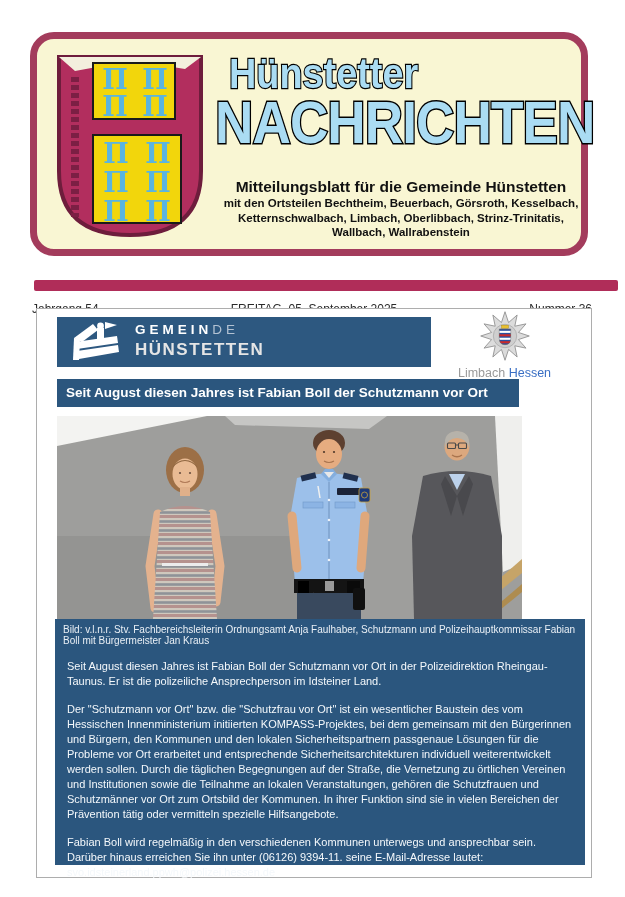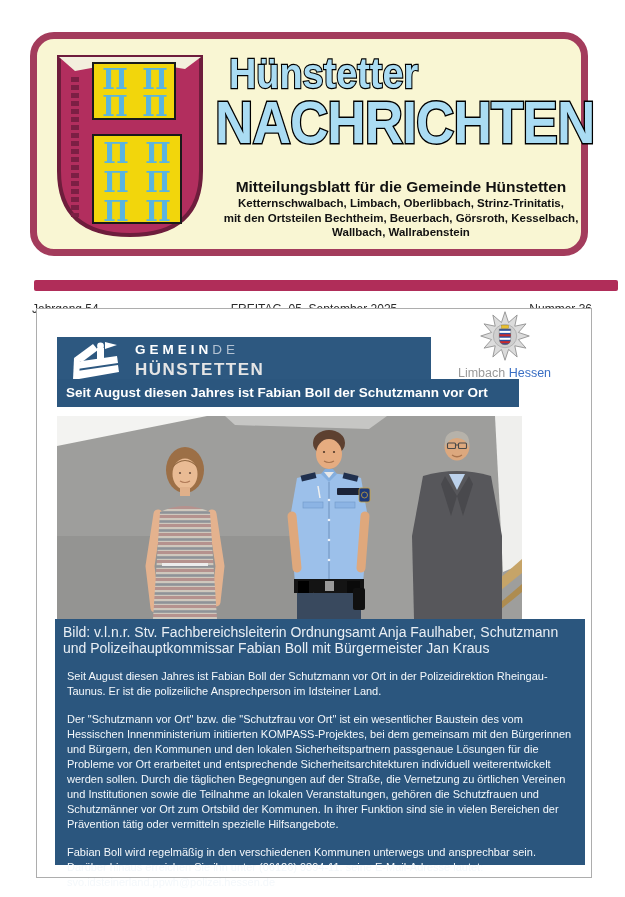--- a/index.html
+++ b/index.html
@@ -25,42 +25,42 @@
 
   
   .dateline{position:absolute;left:32px;top:261px;width:560px;display:flex;
             justify-content:space-between;font-size:12px;color:#2a2a2a;margin-top:41px;}
   .magenta-bar{position:absolute;left:34px;top:280px;width:584px;height:11px;
                background:#b02d59;border-radius:2px;}
 
   
   .content-box{position:absolute;left:36px;top:308px;width:554px;height:568px;
                background:#fff;border:1px solid #adadad;}
-  .banner{position:absolute;left:20px;top:28px;width:374px;height:50px;background:#2d5880;}
+  .banner{position:absolute;left:20px;top:8px;width:374px;height:50px;background:#2d5880;}
   .banner-logo{position:absolute;left:13px;top:4px;}
   .banner-text{position:absolute;left:78px;top:5px;white-space:nowrap;}
   .banner-l1{font-size:13.5px;letter-spacing:4px;line-height:15px;}
   .banner-l1 .g1{color:#ffffff;font-weight:700;}
   .banner-l1 .g2{color:#b3c2d2;font-weight:400;}
   .banner-l2{font-size:17px;font-weight:800;letter-spacing:1.5px;color:#e5e5e5;line-height:26px;}
 
   .polizei{position:absolute;left:405px;top:1px;width:125px;text-align:center;}
   .polizei-text{font-size:12.5px;margin-top:0px;white-space:nowrap;}
   .polizei-text .p1{color:#9a9a9a;}
   .polizei-text .p2{color:#3a6fc4;}
 
   .title-bar{position:absolute;left:20px;top:70px;width:462px;height:28px;background:#2b567e;}
   .title-bar span{display:block;padding-left:9px;line-height:28px;font-size:13.5px;
                   font-weight:bold;color:#fff;white-space:nowrap;}
 
   .photo{position:absolute;left:20px;top:107px;width:465px;height:203px;}
 
   .panel{position:absolute;left:18px;top:310px;width:530px;height:246px;background:#2b567e;
          color:#f4f8fb;box-sizing:border-box;}
-  .caption{font-size:14px;padding:5px 4px 0 8px;color:#e9eff5;}
+  .caption{font-size:10px;padding:5px 4px 0 8px;color:#e9eff5;}
   .panel p{font-size:11px;line-height:15px;margin:13px 12px 0 12px;}
 </style>
 </head>
 <body>
 
 <div id="page">
 
   <div class="header-box">
     <svg class="coat-svg" width="162" height="192" viewBox="0 0 162 192">
       <path d="M10,8 H152 V122 Q152,186 81,186 Q10,186 10,122 Z" fill="#b22e5e" stroke="#6e1d3c" stroke-width="4"></path>
@@ -78,22 +78,22 @@
         <text x="67" y="143">Π</text>
           <text x="109" y="143">Π</text>
         <text x="67" y="172">Π</text>
           <text x="109" y="172">Π</text>
       </g>
     </svg>
     <div class="masthead">
       <span class="mast-line1">Hünstetter</span>
       <span class="mast-line2">NACHRICHTEN</span>
       <span class="mast-sub">Mitteilungsblatt für die Gemeinde Hünstetten</span>
+      <span class="mast-orts">mit den Ortsteilen Bechtheim, Beuerbach, Görsroth, Kesselbach,</span>
       <span class="mast-orts">Ketternschwalbach, Limbach, Oberlibbach, Strinz-Trinitatis,</span>
-      <span class="mast-orts">mit den Ortsteilen Bechtheim, Beuerbach, Görsroth, Kesselbach,</span>
       <span class="mast-orts">Wallbach, Wallrabenstein</span>
     </div>
   </div>
 
   <div class="dateline">
     <span>Jahrgang 54</span>
     <span>FREITAG, 05. September 2025</span>
     <span>Nummer 36</span>
   </div>
   <div class="magenta-bar"></div>

